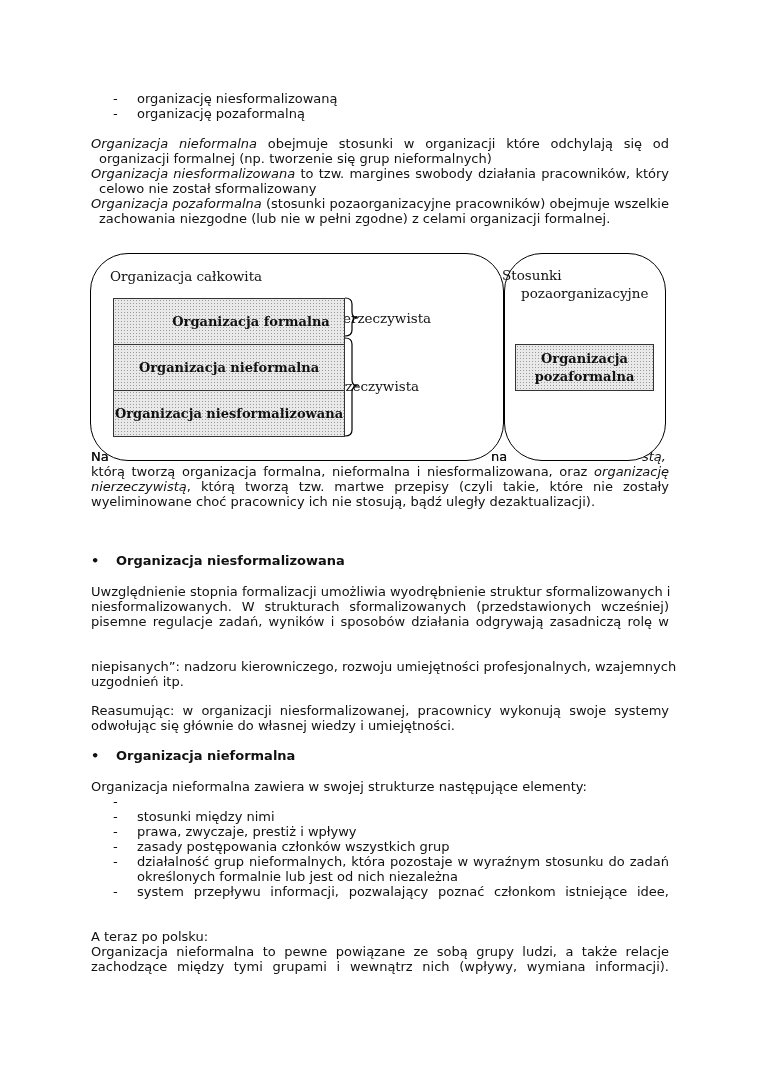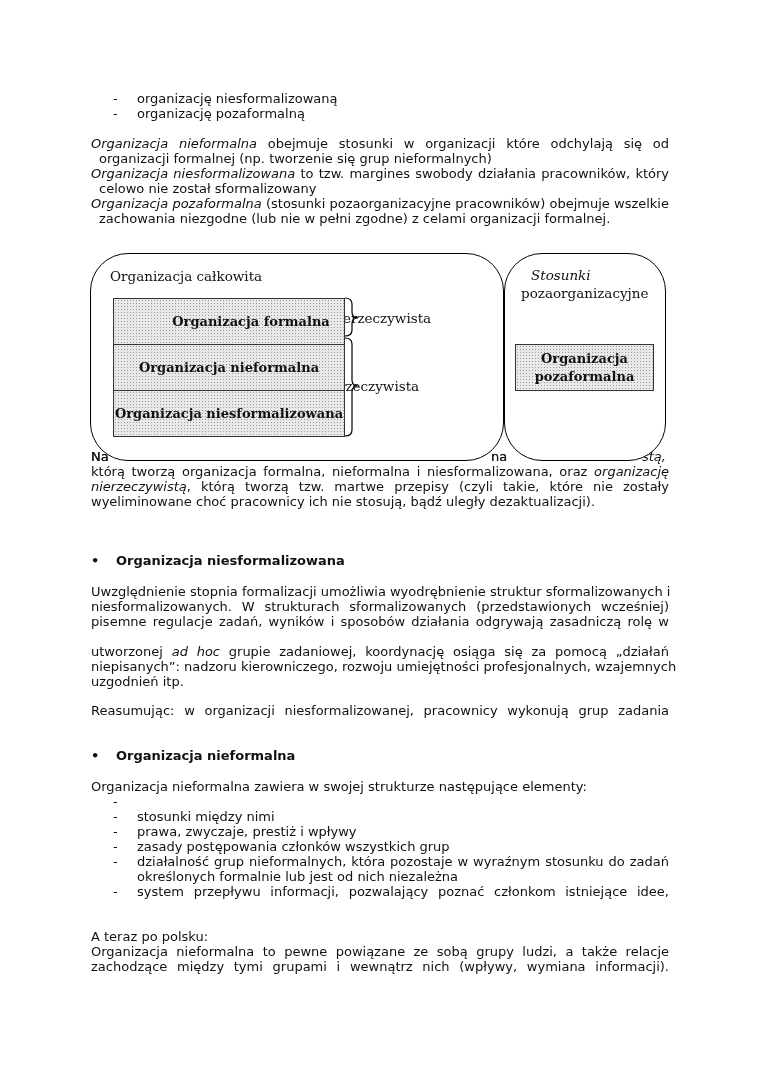--- a/index.html
+++ b/index.html
@@ -136,25 +136,25 @@
   <div class="line" style="top:449px; left:642px; font-style:italic">stą,</div>
   <div class="just" style="top:464px"><span>którą tworzą organizacja formalna, nieformalna i niesformalizowana, oraz </span><i>organizację</i></div>
   <div class="just" style="top:479px"><i>nierzeczywistą</i><span>, którą tworzą tzw. martwe przepisy (czyli takie, które nie zostały</span></div>
   <div class="line" style="top:494px; left:91px">wyeliminowane choć pracownicy ich nie stosują, bądź uległy dezaktualizacji).</div>
 
   <div class="heading" style="top:553px"><span class="bullet">•</span><span>Organizacja niesformalizowana</span></div>
 
   <div class="just" style="top:584px">Uwzględnienie stopnia formalizacji umożliwia wyodrębnienie struktur sformalizowanych i</div>
   <div class="just" style="top:614px">pisemne regulacje zadań, wyników i sposobów działania odgrywają zasadniczą rolę w</div>
   <div class="just" style="top:599px">niesformalizowanych. W strukturach sformalizowanych (przedstawionych wcześniej)</div>
-  <div class="just" style="top:644px"><span>utworzonej </span><i>ad hoc</i><span> grupie zadaniowej, koordynację osiąga się za pomocą „działań</span></div>
   <div class="just" style="top:659px">niepisanych”: nadzoru kierowniczego, rozwoju umiejętności profesjonalnych, wzajemnych</div>
   <div class="line" style="top:674px; left:91px">uzgodnień itp.</div>
 
-  <div class="just" style="top:703px">Reasumując: w organizacji niesformalizowanej, pracownicy wykonują grup zadania</div>
+  <div class="just" style="top:703px">Reasumując: w organizacji niesformalizowanej, pracownicy wykonują swoje systemy</div>
+  <div class="line" style="top:718px; left:91px">odwołując się głównie do własnej wiedzy i umiejętności.</div>
 
   <div class="heading" style="top:748px"><span class="bullet">•</span><span>Organizacja nieformalna</span></div>
 
   <div class="line" style="top:779px; left:91px">Organizacja nieformalna zawiera w swojej strukturze następujące elementy:</div>
 
   <div class="dash" style="top:794px">-</div>
   <div class="dash" style="top:809px">-</div>
   <div class="item" style="top:809px">stosunki między nimi</div>
   <div class="dash" style="top:824px">-</div>
   <div class="item" style="top:824px">prawa, zwyczaje, prestiż i wpływy</div>
@@ -186,21 +186,21 @@
 
     <div class="pattern-box" style="left:113px; top:298px; width:232px; height:47px;padding-left:44px;">Organizacja formalna</div>
     <div class="pattern-box" style="left:113px; top:344px; width:232px; height:47px;">Organizacja nieformalna</div>
     <div class="pattern-box" style="left:113px; top:390px; width:232px; height:47px;">Organizacja niesformalizowana</div>
 
     <svg style="position:absolute; left:344px; top:296px;" width="20" height="144" viewBox="0 0 20 144">
       <path d="M1 2 Q8 2 8 8 L8 16 Q8 22 14 22 Q8 22 8 28 L8 34 Q8 40 1 40" fill="none" stroke="#000" stroke-width="1.2"></path>
       <path d="M1 42 Q8 42 8 48 L8 84 Q8 90 14 90 Q8 90 8 96 L8 134 Q8 140 1 140" fill="none" stroke="#000" stroke-width="1.2"></path>
     </svg>
 
-    <div class="overlay-label serif" style="left:531px; top:267px;font-style:italic;">Stosunki</div>
+    <div class="overlay-label serif" style="left:502px; top:267px;">Stosunki</div>
     <div class="overlay-label serif" style="left:521px; top:285px;">pozaorganizacyjne</div>
 
     <div class="pattern-box" style="left:515px; top:344px; width:139px; height:47px; flex-direction:column; line-height:18px;">
       <span>Organizacja</span>
       <span>pozaformalna</span>
     </div>
   </div>
 
 </div>
 

